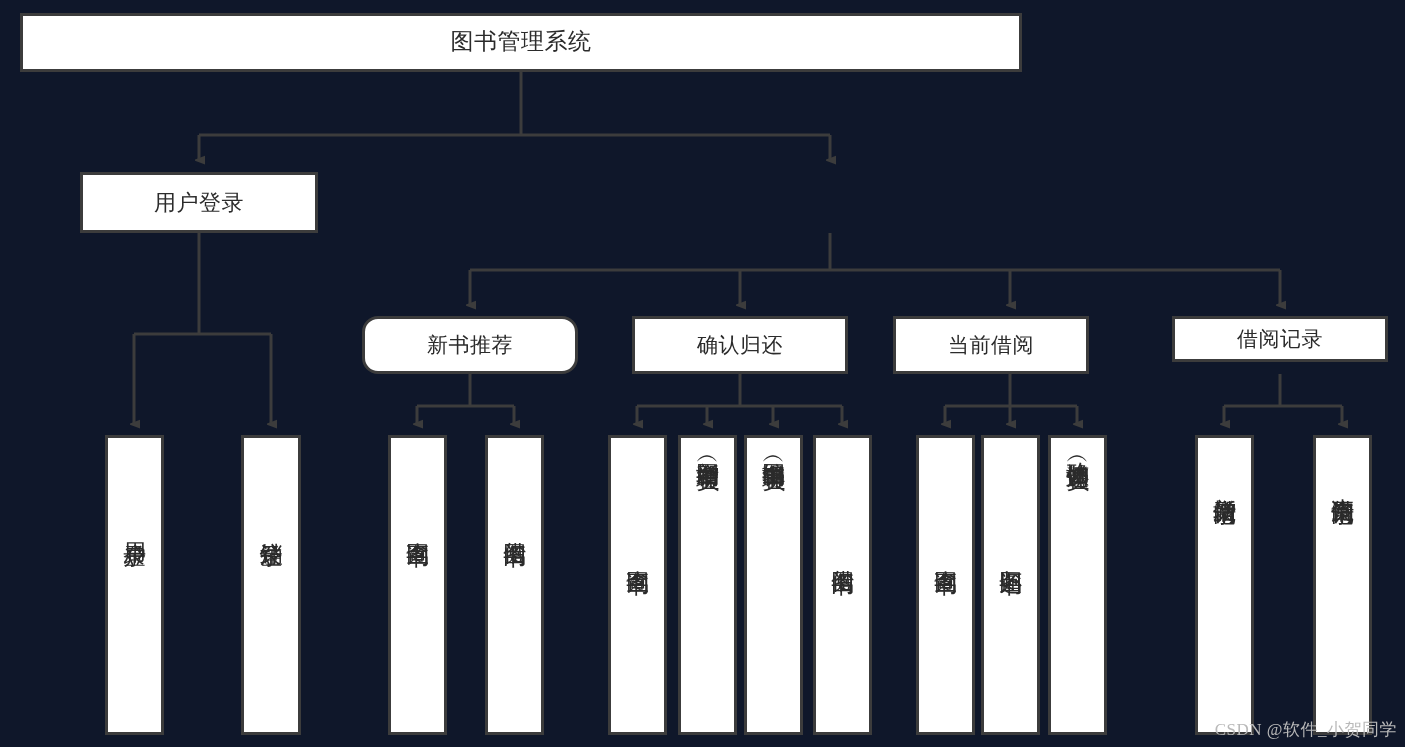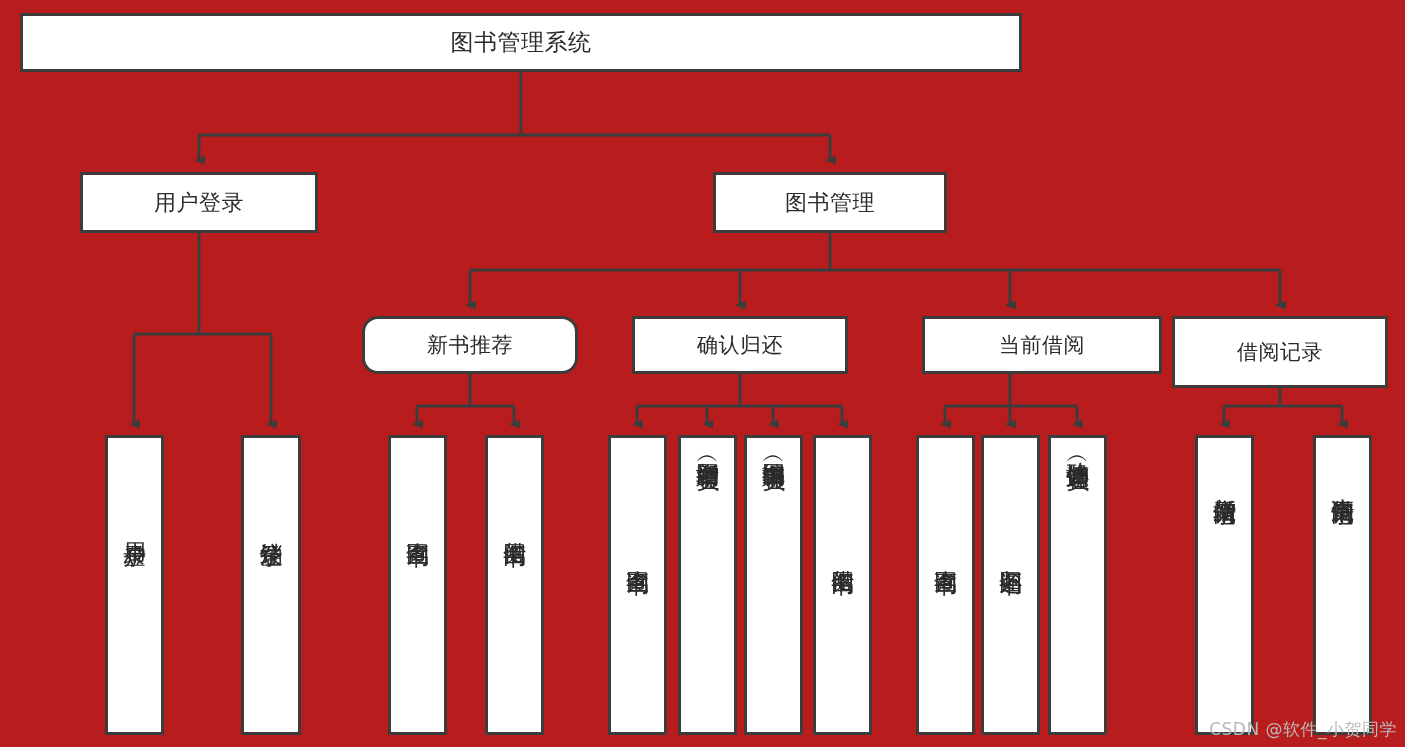--- a/index.html
+++ b/index.html
@@ -8,22 +8,23 @@
     padding: 0;
     background: #ffffff;
   }
   body {
     font-family: "DejaVu Sans", "Liberation Sans", sans-serif;
   }
   #canvas {
     position: relative;
     width: 1405px;
     height: 747px;
-    background: #b91c1c;
+    background: #0f172a;
     overflow: hidden;
+    font-family: Liberation Serif, serif;
   }
   svg.diagram {
     position: absolute;
     left: 0;
     top: 0;
     width: 1405px;
     height: 747px;
   }
   .node {
     position: absolute;
@@ -134,37 +135,34 @@
   </svg>
 
   <div class="node root" style="left:20px; top:13px; width:1002px; height:59px;">
     <span class="node-label">图书管理系统</span>
   </div>
 
   <div class="node lvl2" style="left:80px; top:172px; width:238px; height:61px;">
     <span class="node-label">用户登录</span>
   </div>
 
-  <div class="node lvl2" style="left:713px; top:172px; width:234px; height:61px;">
-    <span class="node-label">图书管理</span>
-  </div>
 
   <div class="node lvl3" style="left:362px; top:316px; width:216px; height:58px;border-radius:16px;">
     <span class="node-label">新书推荐</span>
   </div>
 
   <div class="node lvl3" style="left:632px; top:316px; width:216px; height:58px;">
     <span class="node-label">确认归还</span>
   </div>
 
-  <div class="node lvl3" style="left:922px; top:316px; width:240px; height:58px;">
+  <div class="node lvl3" style="left:893px; top:316px; width:196px; height:58px;">
     <span class="node-label">当前借阅</span>
   </div>
 
-  <div class="node lvl3" style="left:1172px; top:316px; width:216px; height:72px;">
+  <div class="node lvl3" style="left:1172px; top:316px; width:216px; height:46px;">
     <span class="node-label">借阅记录</span>
   </div>
 
   <div class="node vertical mid" style="left:105px; top:435px; width:59px; height:300px;">
     <span class="node-label">用户登录</span>
   </div>
 
   <div class="node vertical mid" style="left:241px; top:435px; width:60px; height:300px;">
     <span class="node-label">注销登录</span>
   </div>

